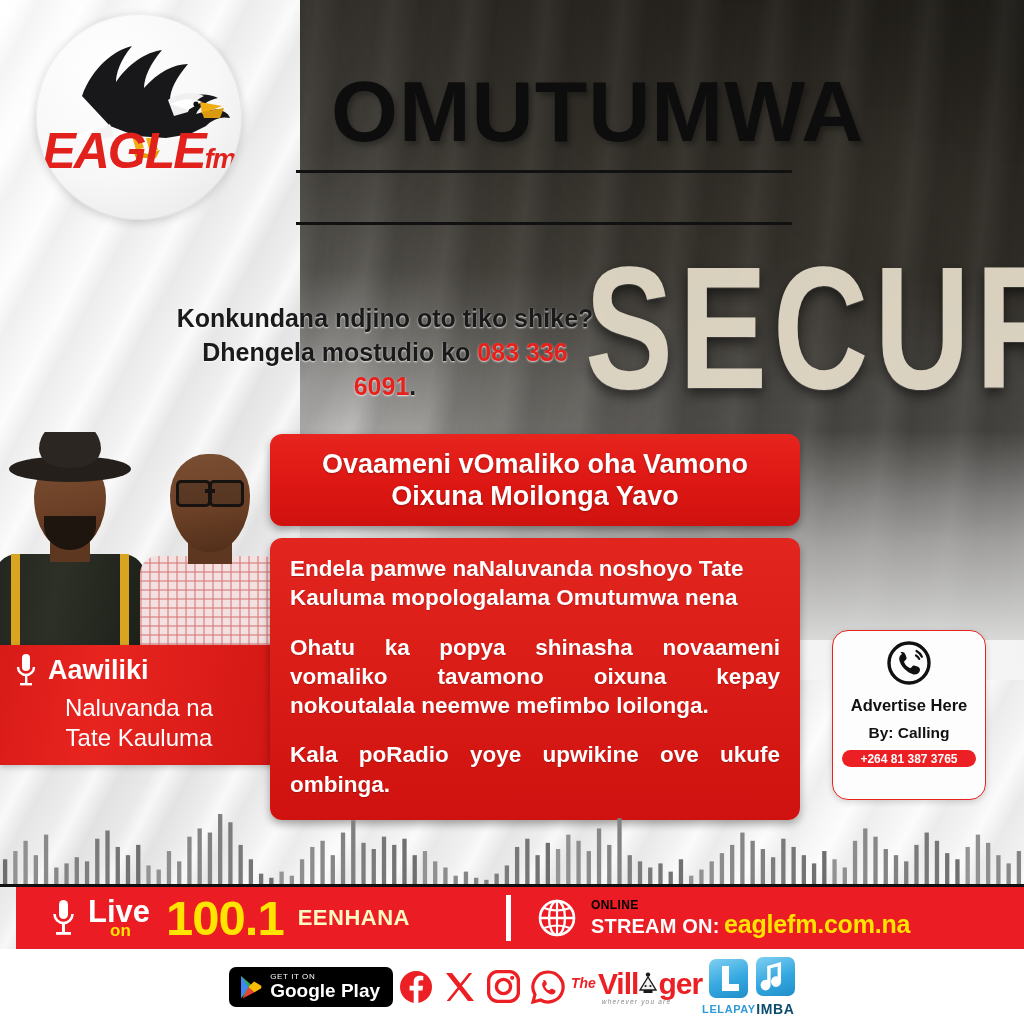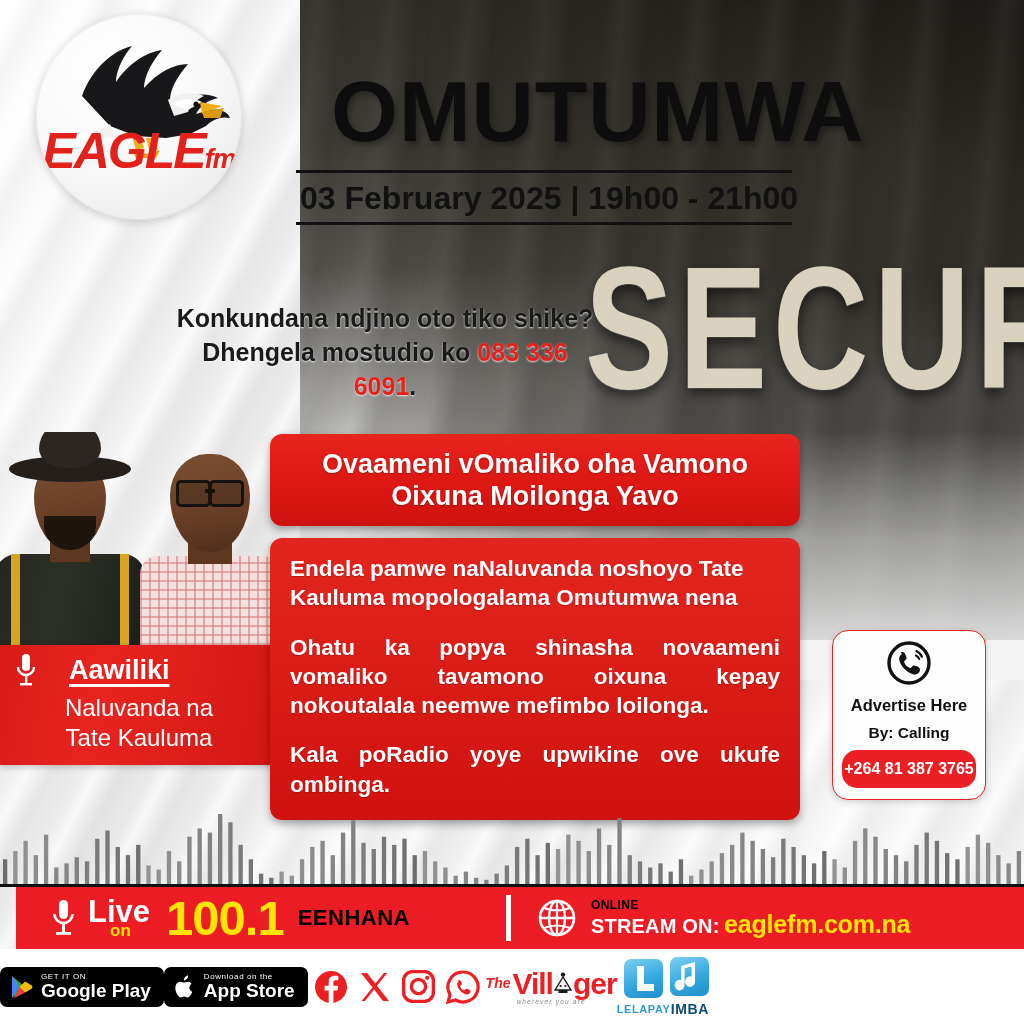--- a/index.html
+++ b/index.html
@@ -161,22 +161,22 @@
   }
 
   
   .aaw{
     position:absolute;left:0;top:645px;width:278px;height:120px;
     background:linear-gradient(100deg,#d81b18 0%,#e8241f 35%,#d21714 100%);
     box-shadow:0 2px 6px rgba(0,0,0,.22);
   }
   .aaw-top{position:absolute;left:14px;top:8px;display:flex;align-items:center;gap:10px;}
   .aaw-title{
-    font-size:27px;font-weight:700;color:#fff;text-decoration:underline;
-    text-underline-offset:5px;text-decoration-thickness:3px;margin-left:21px;
+    font-size:27px;font-weight:700;color:#fff;
+    text-underline-offset:5px;text-decoration-thickness:3px;
   }
   .aaw-names{
     position:absolute;left:0;right:0;top:48px;text-align:center;
     font-size:24px;font-weight:400;color:#fff;line-height:1.25;
   }
 
   
   .card-head{
     position:absolute;left:270px;top:434px;width:530px;height:92px;
     background:linear-gradient(180deg,#e8241f 0%,#dd1713 55%,#cf120f 100%);
@@ -205,52 +205,52 @@
   .advert{
     position:absolute;left:832px;top:630px;width:152px;height:168px;
     background:#fdfdfd;border:1.6px solid #e8241f;border-radius:16px;
     box-shadow:0 2px 6px rgba(0,0,0,.16);
     text-align:center;
   }
   .advert .ico{margin-top:9px;}
   .advert-line1{font-size:16.5px;font-weight:700;color:#111;margin-top:6px;}
   .advert-line2{font-size:15.5px;font-weight:700;color:#111;margin-top:9px;}
   .advert-pill{
-    margin:8px auto 0 auto;width:134px;height:38px;border-radius:15px;
-    background:#ec2024;color:#fff;font-size:16px;font-weight:700;
+    margin:8px auto 0 auto;width:134px;height:17px;border-radius:15px;
+    background:#ec2024;color:#fff;font-size:12px;font-weight:700;
     display:flex;align-items:center;justify-content:center;
   }
 
   
   .wave{position:absolute;left:0;top:812px;width:1024px;height:74px;}
   .wave svg{display:block;}
   .wave-base{position:absolute;left:0;top:884px;width:1024px;height:3px;background:#111;}
 
   
   .redbar{
     position:absolute;left:16px;top:887px;width:1016px;height:62px;
     background:#ec1c24;display:flex;align-items:center;
   }
   .rb-left{display:flex;align-items:center;flex:0 0 auto;padding-left:34px;}
   .rb-liveon{margin-left:12px;line-height:.95;}
   .rb-live{font-size:31px;font-weight:700;color:#fff;}
   .rb-on{font-size:17px;font-weight:700;color:#ffe400;margin-left:22px;display:block;margin-top:-3px;}
   .rb-freq{font-size:49px;font-weight:700;color:#ffe400;margin-left:16px;letter-spacing:-1px;line-height:1;}
-  .rb-city{font-size:22px;font-weight:700;color:#000000;margin-left:14px;letter-spacing:.5px;}
+  .rb-city{font-size:22px;font-weight:700;color:#fef9c3;margin-left:14px;letter-spacing:.5px;}
   .rb-divider{width:5px;height:46px;background:#fff;margin-left:96px;}
   .rb-right{display:flex;align-items:center;margin-left:26px;}
   .rb-stream{margin-left:14px;line-height:1.05;}
   .rb-online{font-size:12px;font-weight:700;color:#000000;letter-spacing:.4px;}
   .rb-on2{font-size:20px;font-weight:700;color:#fff;letter-spacing:.2px;}
   .rb-url{font-size:25px;font-weight:700;color:#ffe400;letter-spacing:-.2px;}
 
   
   .footer{
     position:absolute;left:0;top:949px;width:1024px;height:75px;
-    background:#fff;display:flex;align-items:center;
+    background:#fff;display:flex;align-items:center;justify-content:center;
   }
   .store-badge{
     height:40px;background:#000;border-radius:7px;display:flex;align-items:center;
     padding:0 13px 0 11px;gap:8px;
   }
   .sb-txt{color:#fff;text-align:left;line-height:1.02;}
   .sb-small{font-size:8px;letter-spacing:.6px;display:block;}
   .sb-big{font-size:19px;font-weight:700;display:block;}
   .social{display:flex;align-items:center;gap:11px;margin-left:6px;}
   .villager{margin-left:6px;text-align:center;}
@@ -298,21 +298,20 @@
         <path d="M62 98 L66 112 L74 110 L70 98 Z" fill="#f0ad16"></path>
         <path d="M76 100 L80 114 L88 112 L84 100 Z" fill="#f0ad16"></path>
         <path d="M62 112 L78 116 L90 112 L86 120 L66 120 Z" fill="#e09d0d"></path>
       </g>
     </svg>
     <div class="logo-word"><span>EAGLE</span><span class="fm">fm</span></div>
   </div>
 
   <div class="show-title">OMUTUMWA</div>
   <div class="rule rule-top"></div>
-  <div class="show-date">03 February 2025 | 19h00 - 21h00</div>
   <div class="rule rule-bot"></div>
 
   <div class="callprompt">
     <div>Konkundana ndjino oto tiko shike?</div>
     <div><span>Dhengela mostudio ko </span><span class="num">083 336 6091</span><span>.</span></div>
   </div>
 
   <div class="presenters">
     <div class="pbase p1">
       <div class="ph-body body-jacket" style="width:150px;height:100px;bottom:0;">
@@ -529,32 +528,20 @@
         <path d="M1 1 L8.5 12 L1 23 Z" fill="#4285f4"></path>
         <path d="M8.5 12 L14 6.5 L20.5 10.3 a2 2 0 0 1 0 3.4 L14 17.5 Z" fill="#fbbc04"></path>
         <path d="M8.5 12 L14 17.5 L2.5 23.6 Z" fill="#ea4335"></path>
       </svg>
       <div class="sb-txt">
         <span class="sb-small">GET IT ON</span>
         <span class="sb-big">Google Play</span>
       </div>
     </div>
 
-    <div class="store-badge">
-      <svg width="21" height="24" viewBox="0 0 21 24">
-        <path d="M14.4 12.6 c0-2.6 2.1-3.8 2.2-3.9 -1.2-1.8-3.1-2-3.8-2 -1.6-.2-3.1 .9-3.9 .9 -.8 0-2.1-.9-3.4-.9
-                 -1.8 .1-3.4 1-4.3 2.6 -1.8 3.2-.5 7.9 1.3 10.5 .9 1.3 1.9 2.7 3.3 2.6 1.3 0 1.8-.8 3.4-.8
-                 1.6 0 2 .8 3.4 .8 1.4 0 2.3-1.3 3.2-2.6 1-1.5 1.4-2.9 1.4-3 -.1 0-2.7-1-2.8-4.2z" fill="#fff"></path>
-        <path d="M12.1 3.8 c.7-.9 1.2-2.1 1-3.3 -1 0-2.3 .7-3 1.6 -.7 .8-1.3 2-1.1 3.2 1.1 .1 2.3-.6 3.1-1.5z" fill="#fff"></path>
-      </svg>
-      <div class="sb-txt">
-        <span class="sb-small">Download on the</span>
-        <span class="sb-big">App Store</span>
-      </div>
-    </div>
 
     <div class="social">
       <svg width="34" height="34" viewBox="0 0 34 34">
         <circle cx="17" cy="17" r="16" fill="#ec2024"></circle>
         <path d="M19.4 33 V20.5 h4.1 l.6-4.8 h-4.7 v-3.1 c0-1.4 .4-2.3 2.4-2.3 h2.5 V5.9 c-.4-.06-1.9-.2-3.6-.2
                  -3.6 0-6 2.2-6 6.2 v3.8 h-4.1 v4.8 h4.1 V33 z" fill="#fff"></path>
       </svg>
       <svg width="32" height="32" viewBox="0 0 32 32">
         <path d="M2 2 L13.5 16.4 L2.6 30 H6 L15.1 18.6 L24 30 H30 L18 14.7 L28.2 2 H24.8 L16.4 12.5 L8 2 Z" fill="#ec2024"></path>
       </svg>

